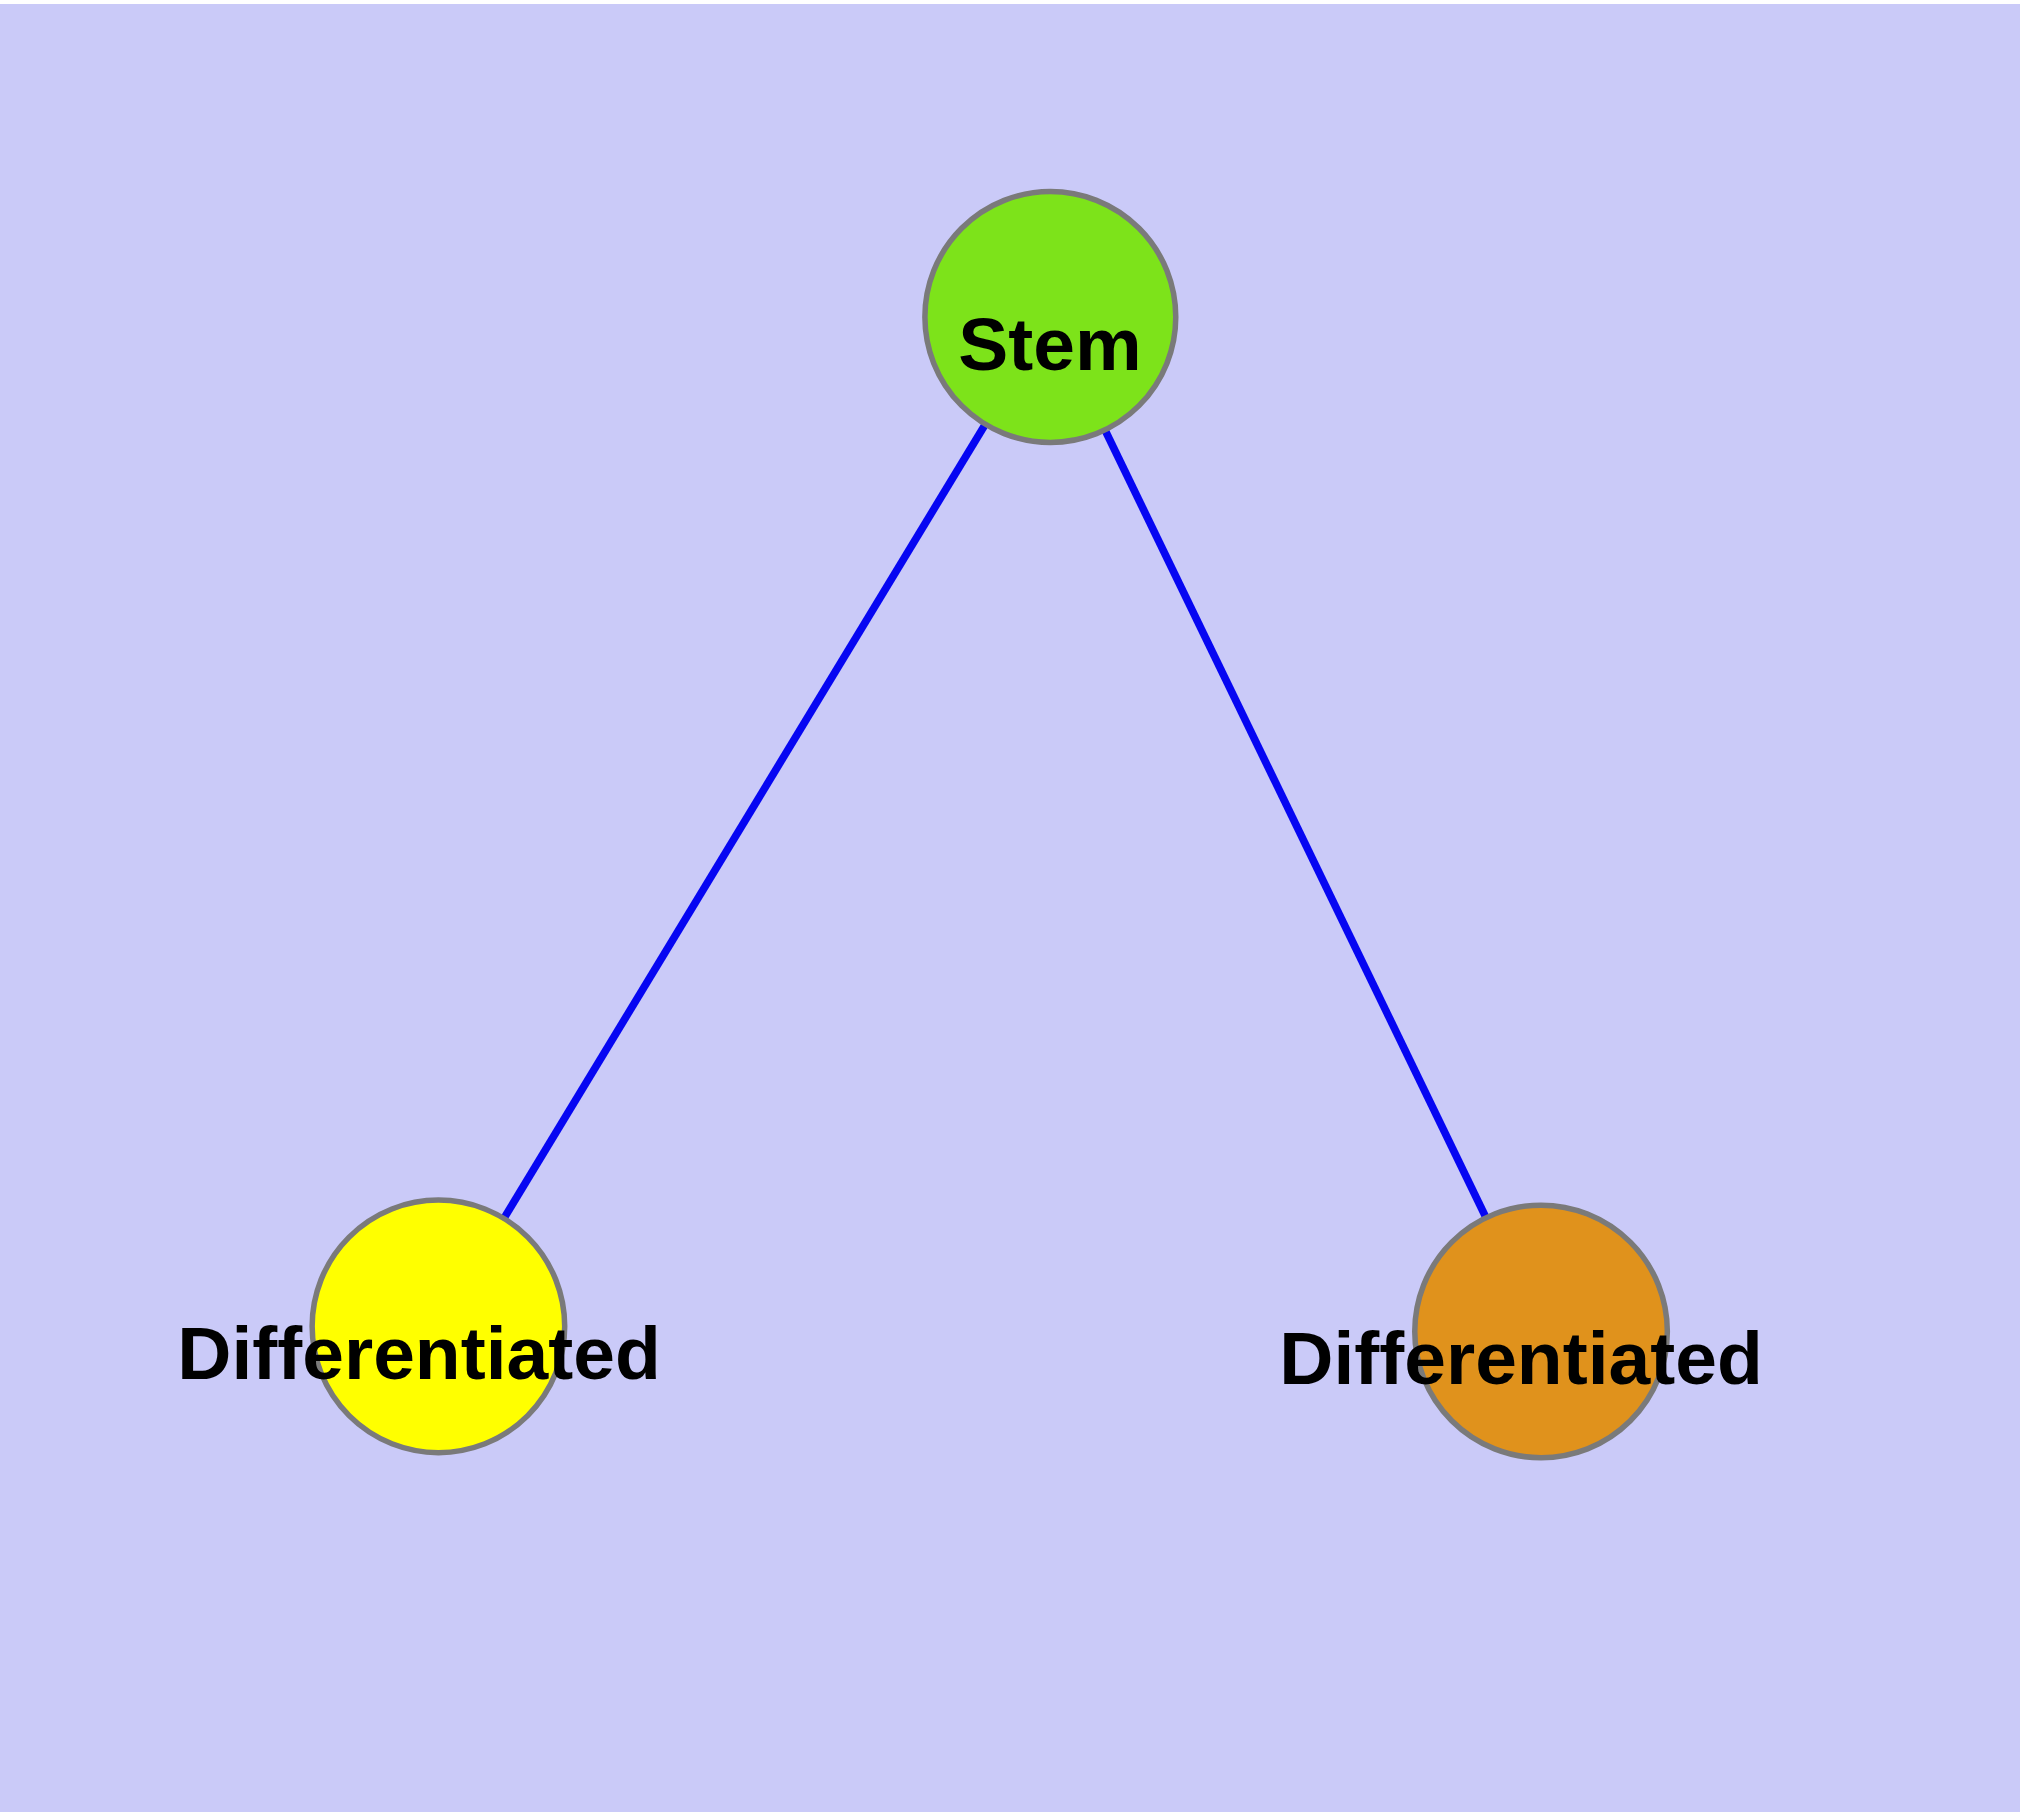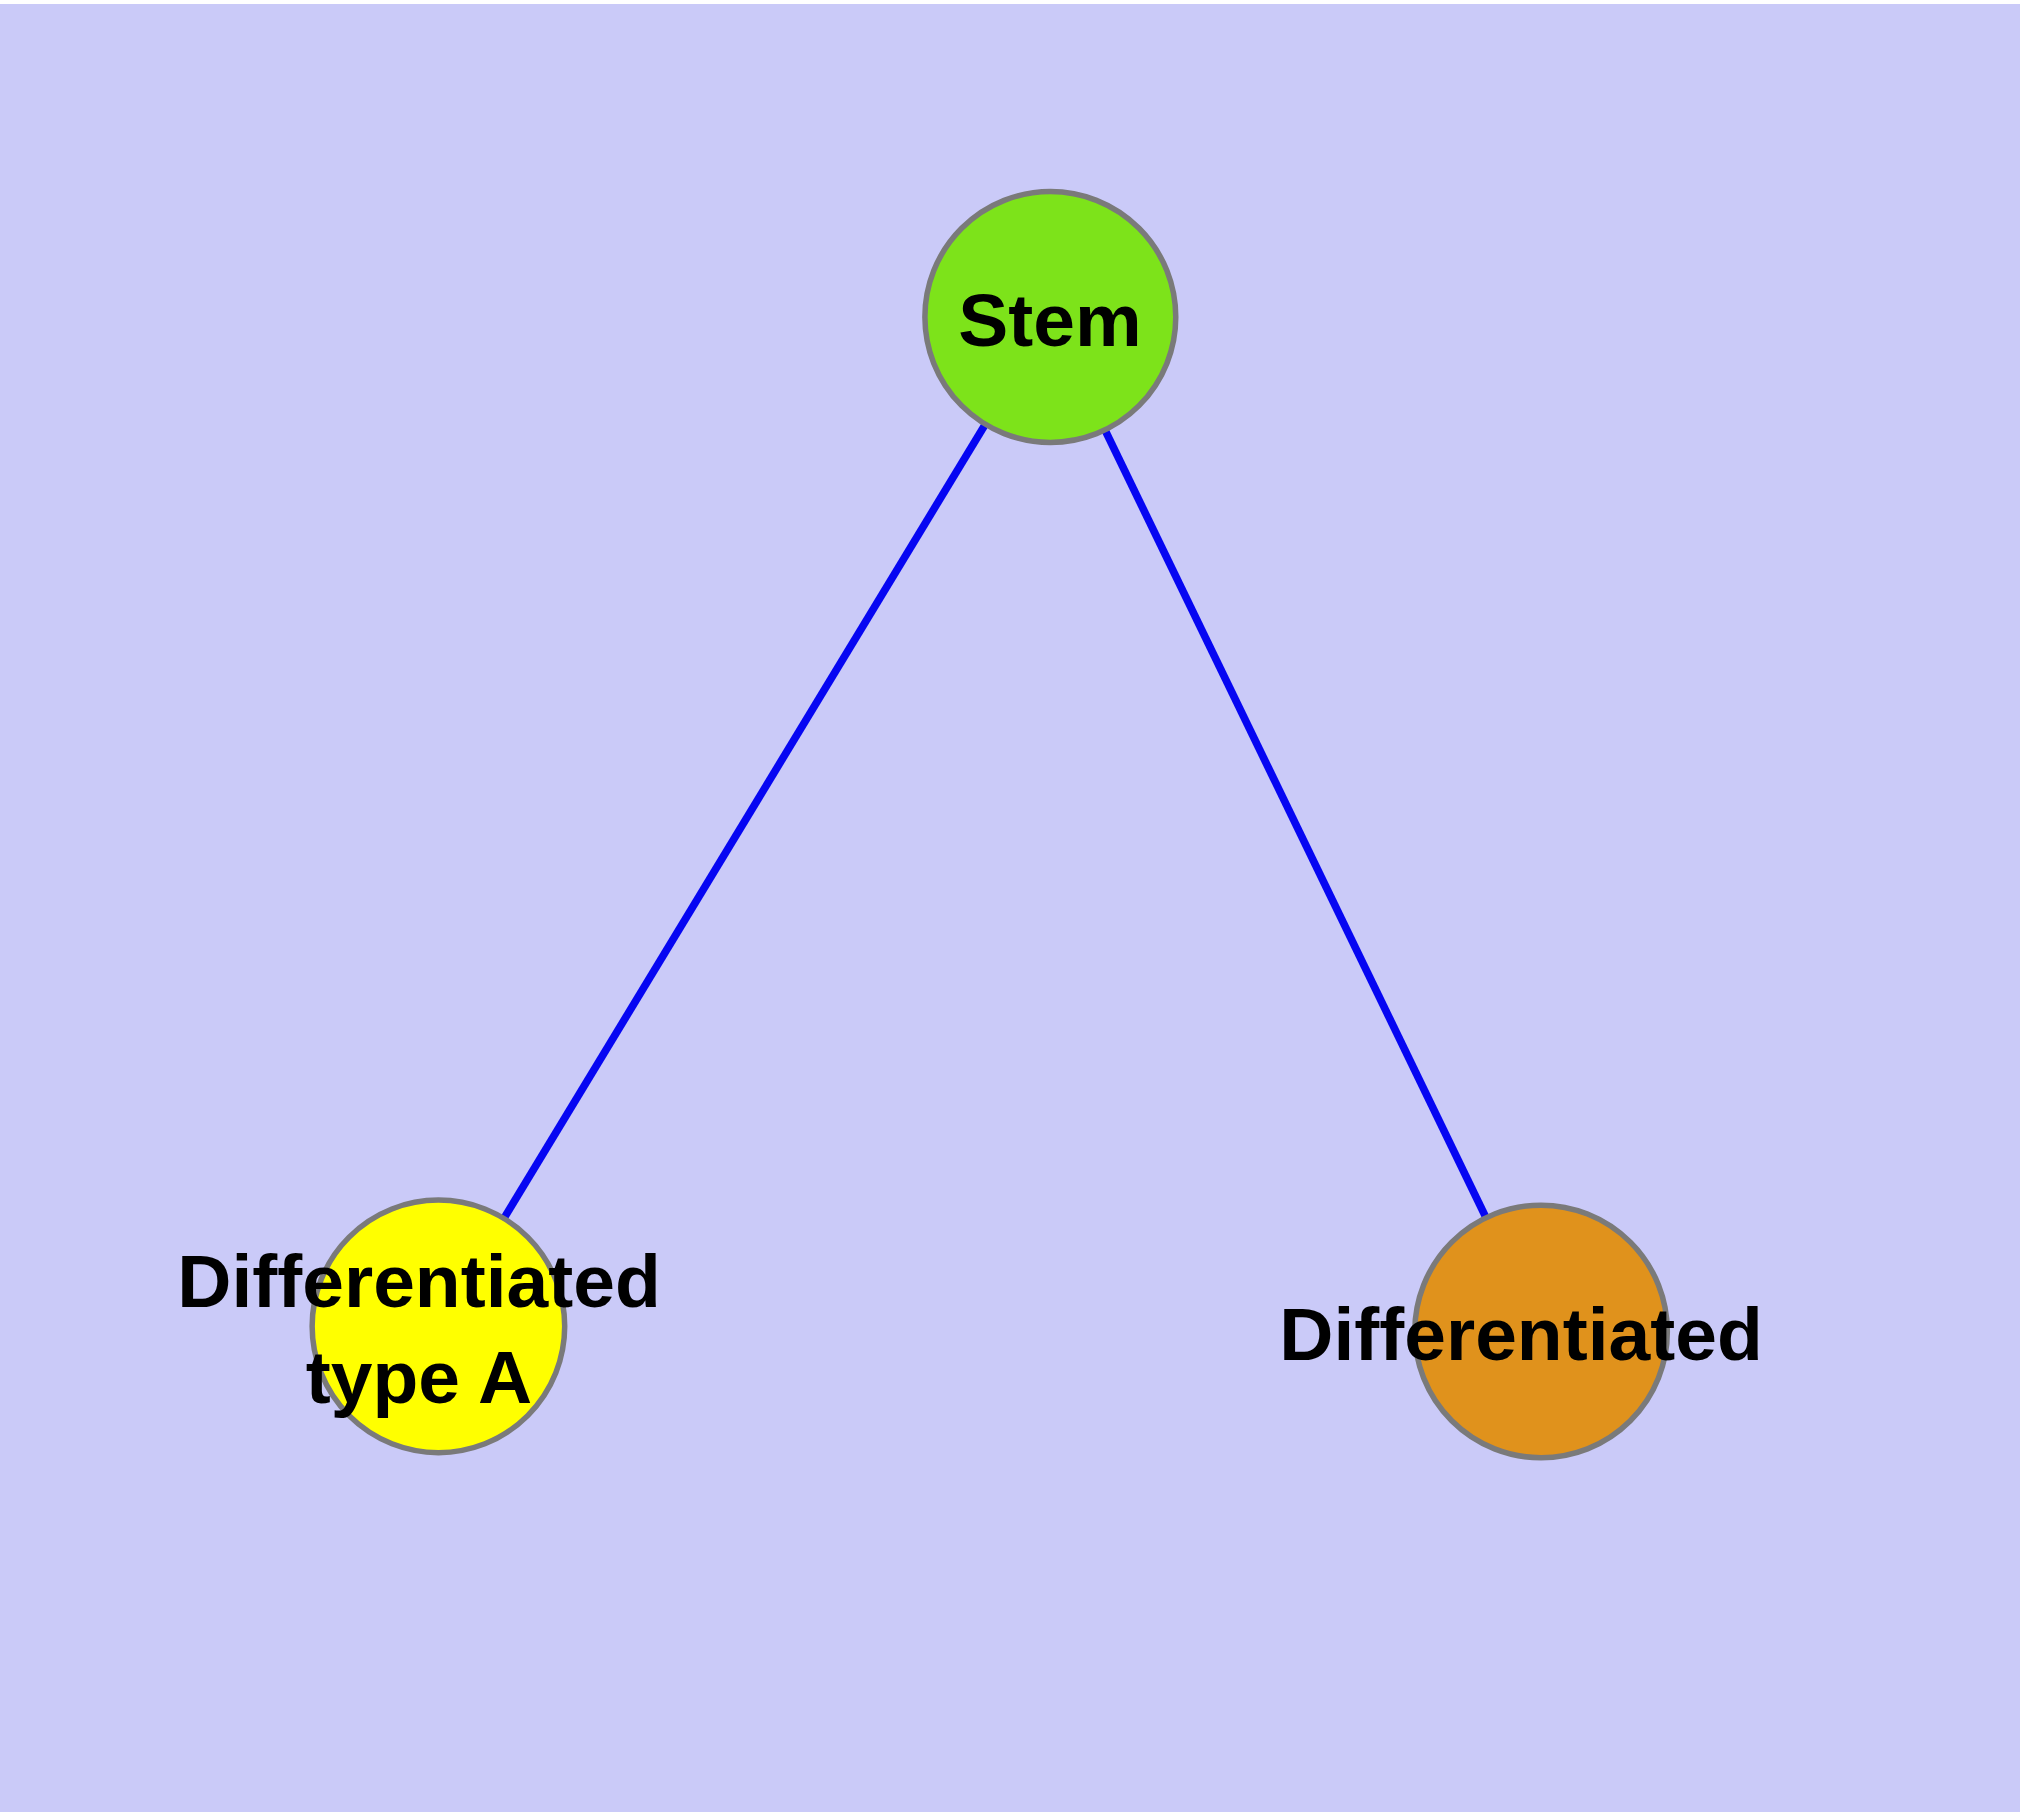--- a/index.html
+++ b/index.html
@@ -36,20 +36,21 @@
     stroke-width: 6.5px;
   }
   .node-label {
     position: absolute;
     transform: translate(-50%, -50%);
     text-align: center;
     font-weight: bold;
     font-size: 75px;
     line-height: 96px;
     white-space: nowrap;
+    margin-top: 24px;
   }
   .node-label span {
     display: block;
   }
 </style>
 </head>
 <body>
 
 <div class="stage" style="background-color: rgb(202, 202, 248); color: rgb(0, 0, 0);">
 
@@ -67,21 +68,20 @@
   </svg>
 
   <div class="top-strip"></div>
 
   <div class="node-label" style="left:1050px; top:320px;">
     <span>Stem</span>
   </div>
 
   <div class="node-label" style="left:419px; top:1329px;">
     <span>Differentiated</span>
-    <span>type A</span>
   </div>
 
   <div class="node-label" style="left:1521px; top:1334px;">
     <span>Differentiated</span>
   </div>
 
 </div>
 
 
 </body></html>

